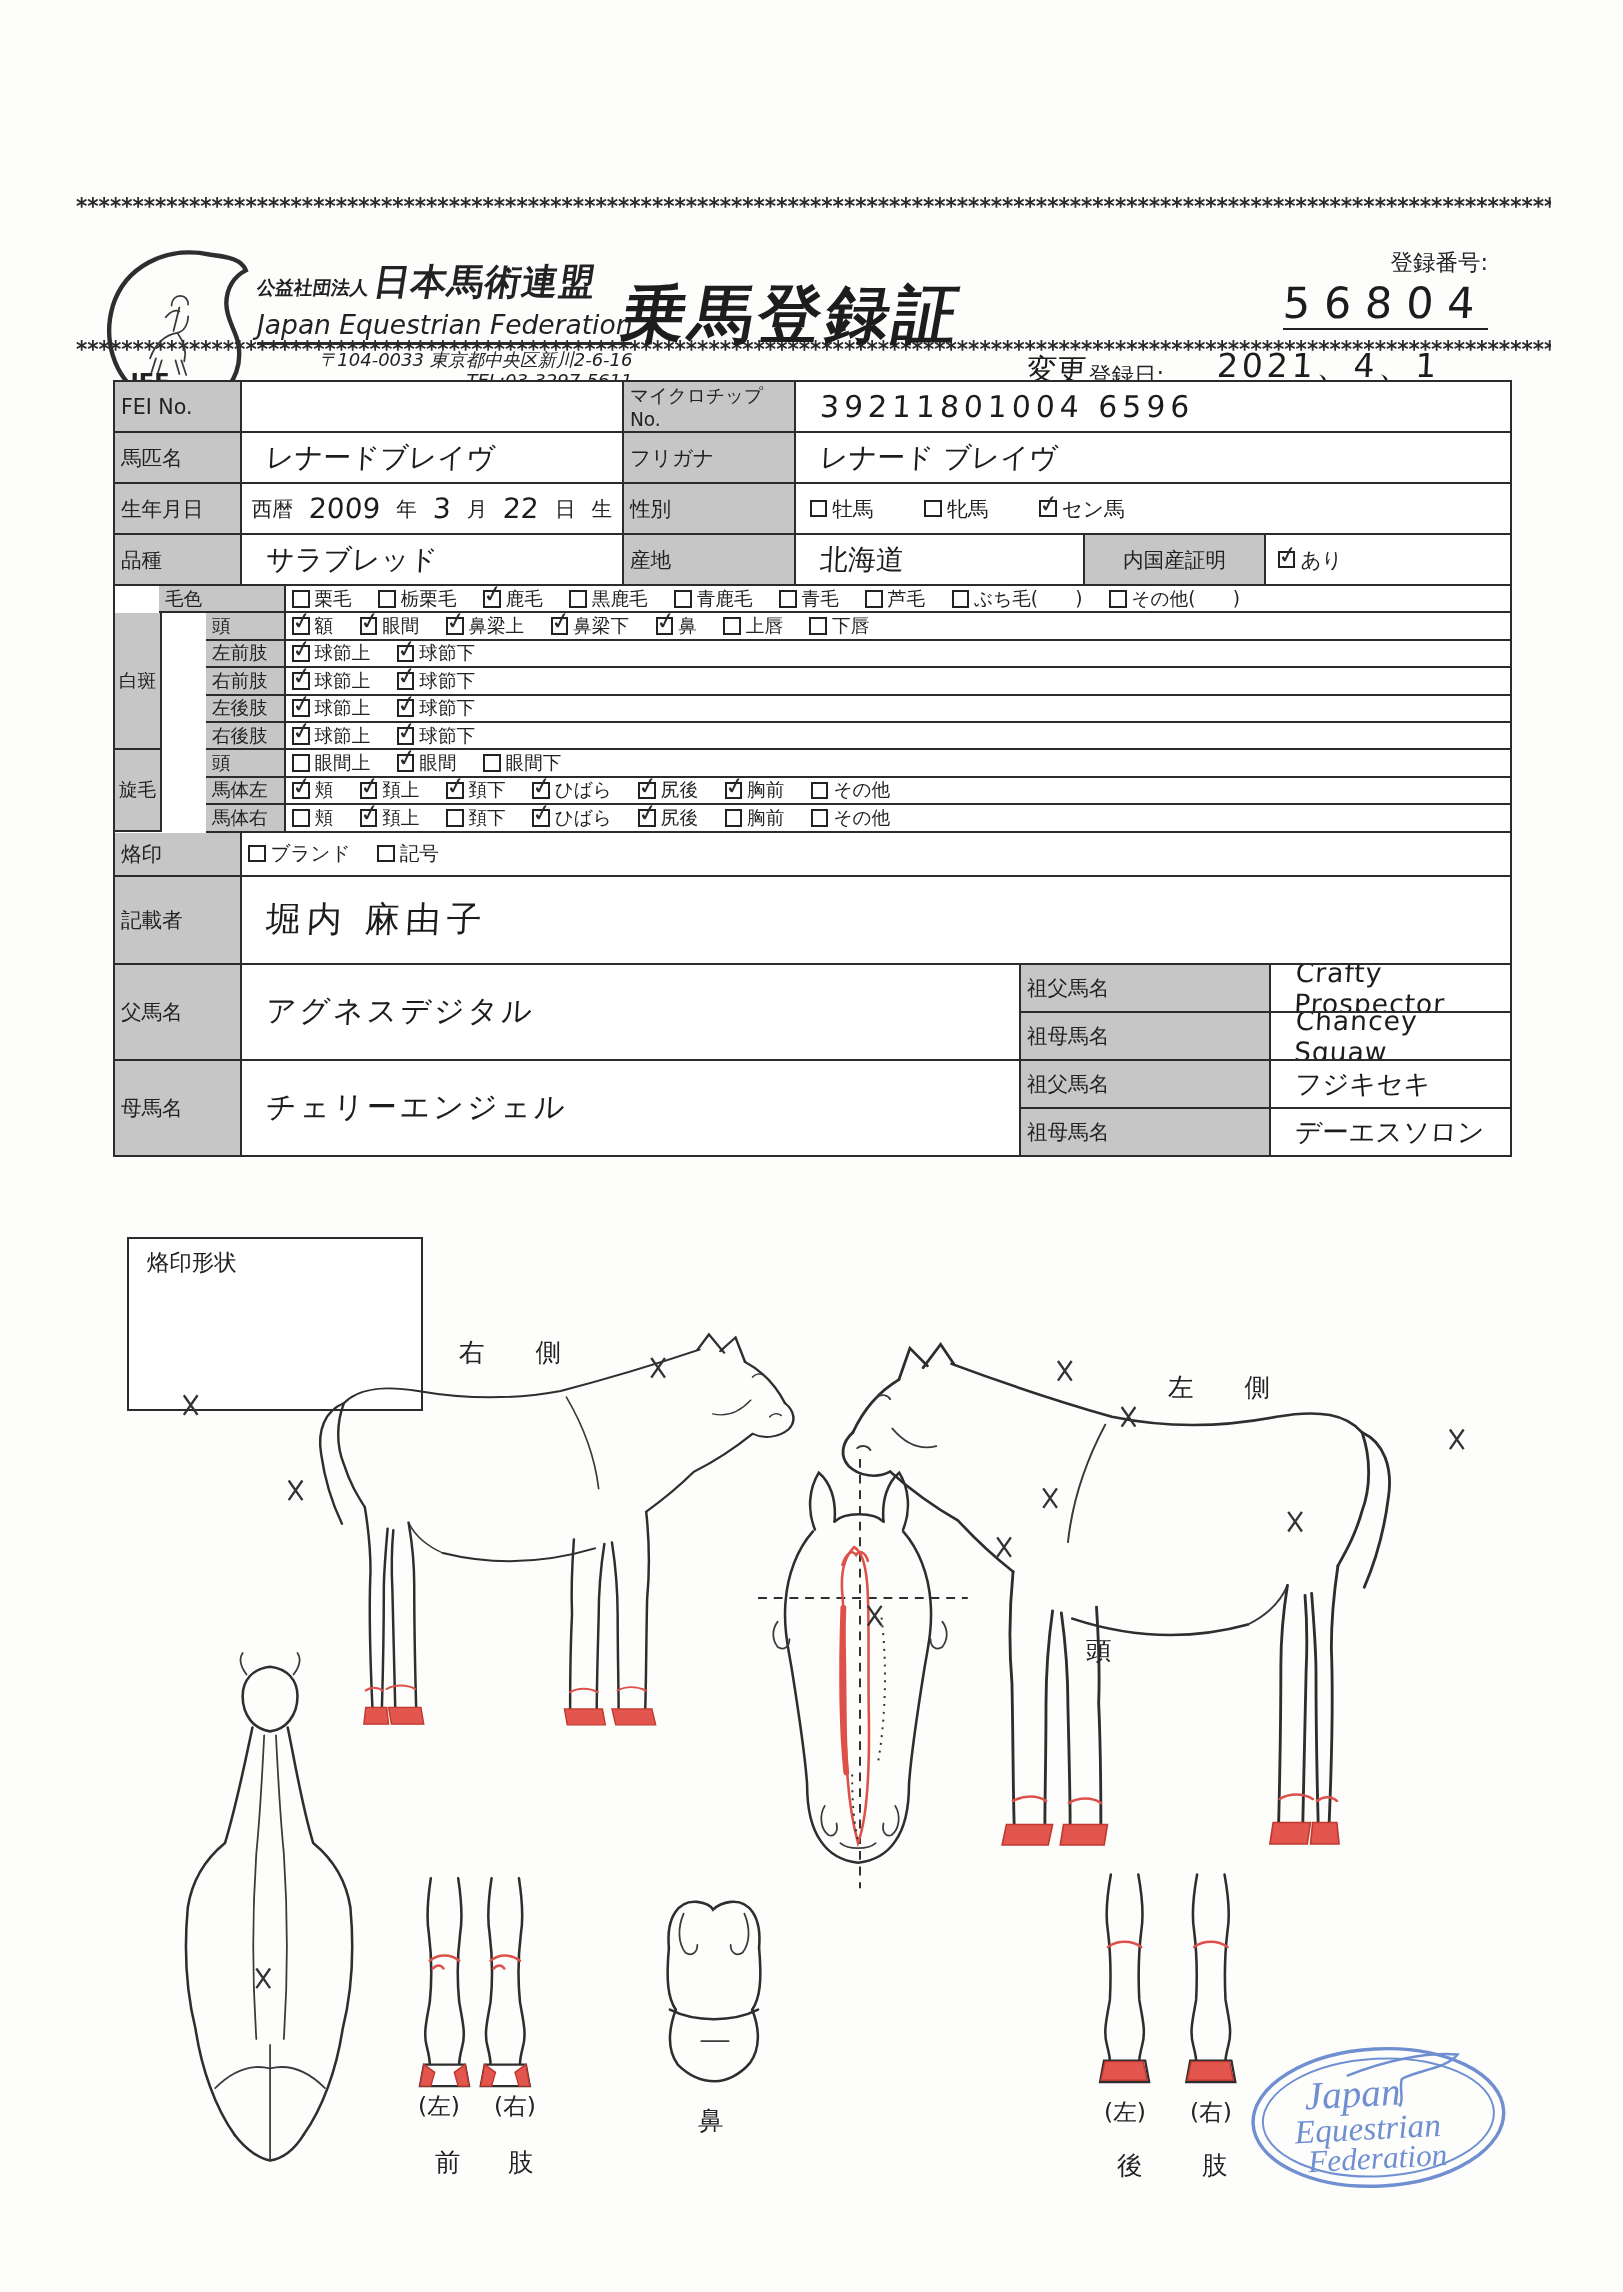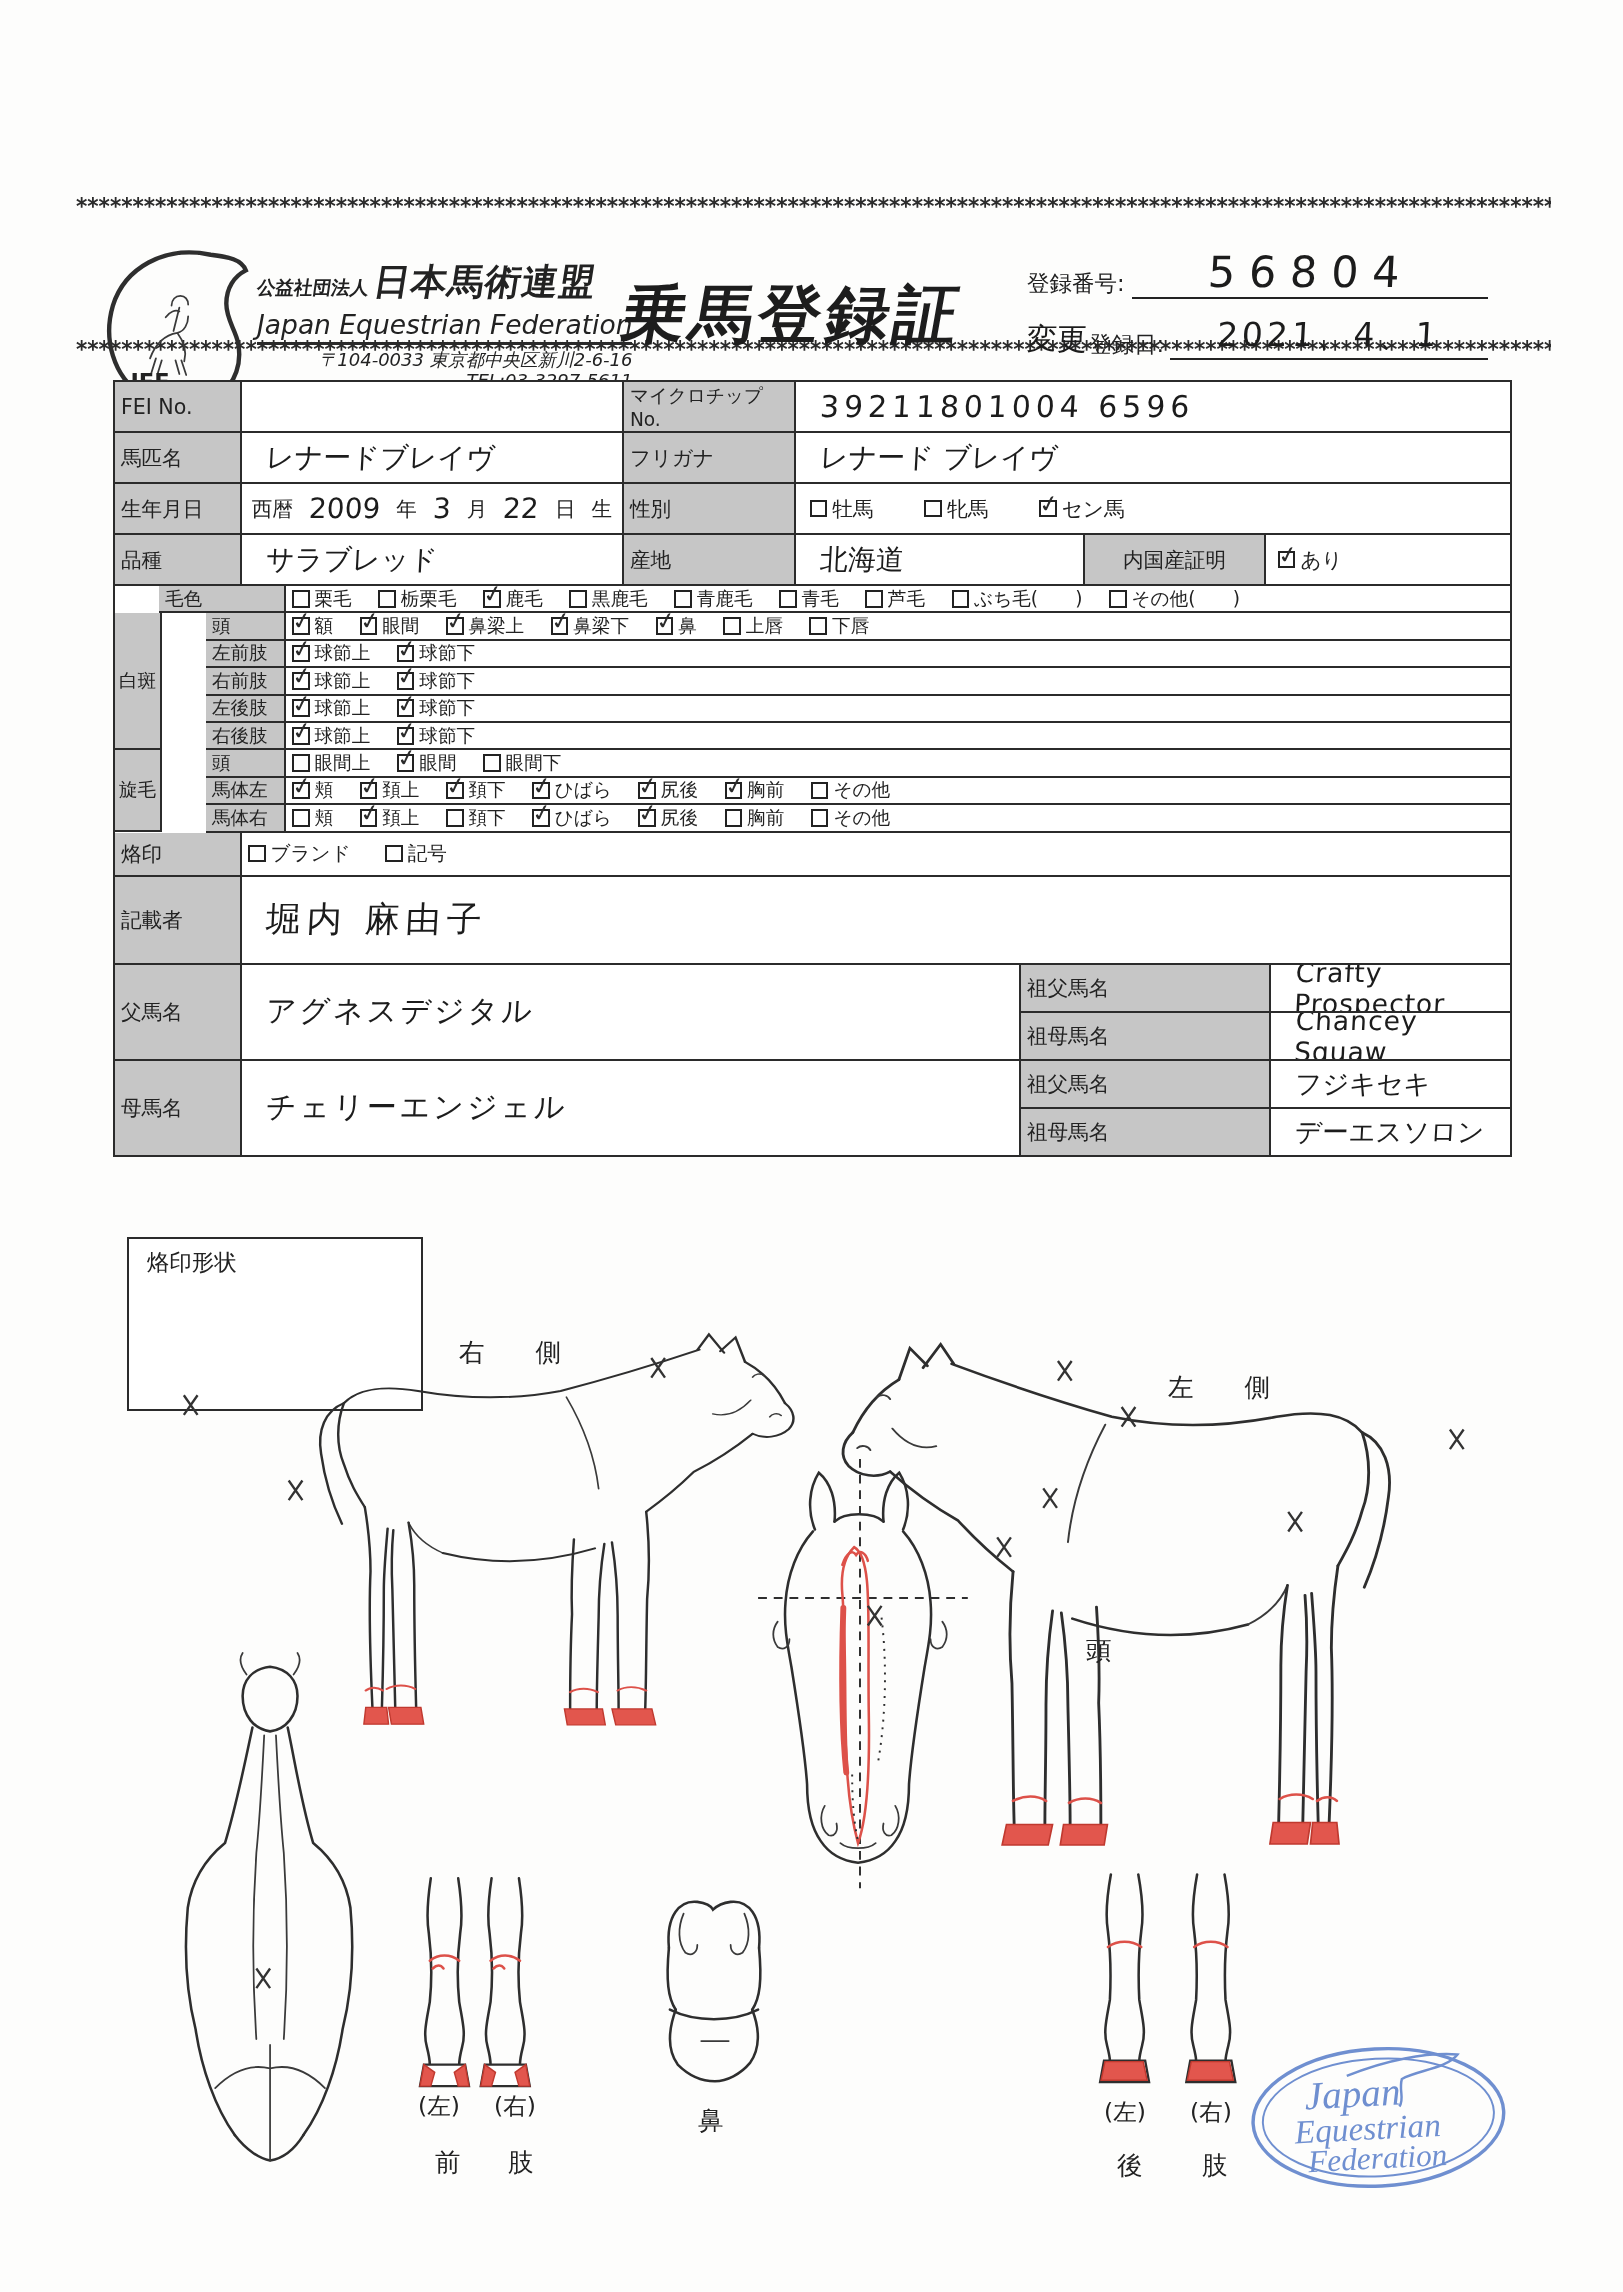--- a/index.html
+++ b/index.html
@@ -103,21 +103,21 @@
     </div>
     <div class="addr" style="margin-top:3.9px;text-align:right;">
       <div>〒104-0033 東京都中央区新川2-6-16</div>
       <div>TEL:03-3297-5611</div>
     </div>
   </div>
 
   <div class="abs doctitle" style="left:623px;top:272px;">乗馬登録証</div>
 
   <div class="abs" style="left:1027px;top:247px;width:461px;">
-    <div style="display:flex;align-items:flex-end;">
+    <div style="display:flex;align-items:flex-end;flex-direction:column;">
       <span class="reglabel">登録番号:</span>
       <span class="uline" style="flex:1;margin-left:7.8px;text-align:center;">
         <span class="hand regno">56804</span>
       </span>
     </div>
     <div style="display:flex;align-items:flex-end;margin-top:13.7px;">
       <span class="hand" style="font-size:30px;font-weight:500;">変更</span>
       <span class="reglabel" style="margin-left:2px;">登録日:</span>
       <span class="uline" style="flex:1;margin-left:5.9px;text-align:center;">
         <span class="hand regdate">2021、4、1</span>
@@ -411,21 +411,21 @@
                 <span class="cbbox"></span>
                 <span class="cblabel">その他</span>
               </span>
             </div>
         </div>
       </div>
     </div>
 
     <div class="tr h45">
       <div class="td lab w130">烙印</div>
-      <div class="td flex1" style="font-size:19.6px;gap:8px;">
+      <div class="td flex1" style="font-size:19.6px;">
           <span class="cb">
             <span class="cbbox"></span>
             <span class="cblabel">ブランド</span>
           </span>
           <span class="cb">
             <span class="cbbox"></span>
             <span class="cblabel">記号</span>
           </span>
         </div>
     </div>

